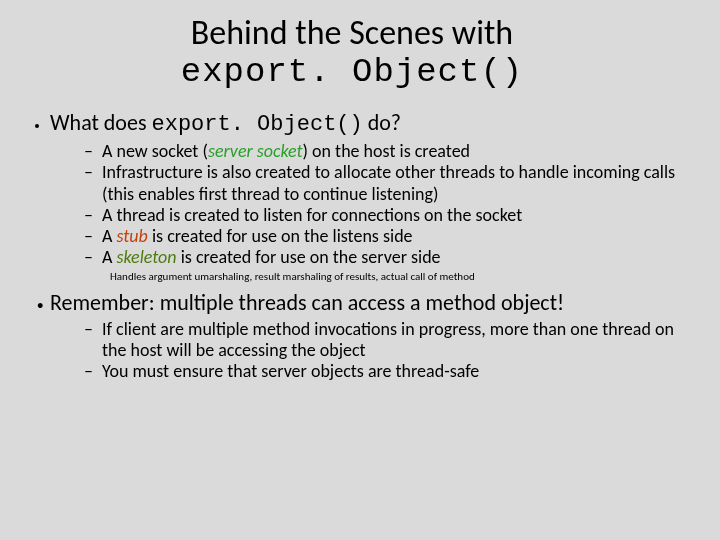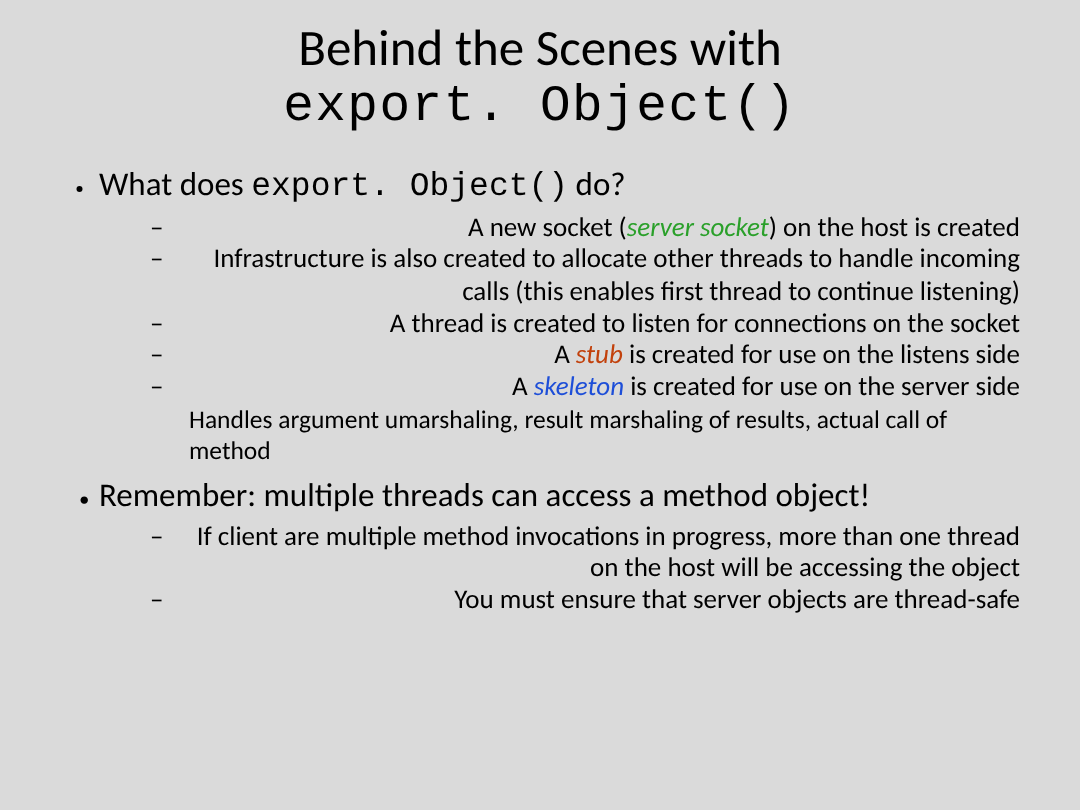--- a/index.html
+++ b/index.html
@@ -9,21 +9,21 @@
     height: 540px;
     background: #dadada;
     font-family: Calibri, "Segoe UI", Arial, sans-serif;
     color: #000;
     overflow: hidden;
   }
   .slide {
     box-sizing: border-box;
     width: 720px;
     height: 540px;
-    padding: 10px 30px 20px 30px;
+    padding: 10px 30px 20px 14px;
   }
   .title {
     text-align: center;
     font-size: 34px;
     line-height: 1.1;
     margin: 4px 0 18px 0;
     font-weight: 400;
   }
   .title .code {
     font-family: "Courier New", Courier, monospace;
@@ -37,21 +37,20 @@
   ul.lvl1 > li {
     font-size: 22px;
     margin: 0 0 2px 0;
     line-height: 1.15;
   }
   ul.lvl1 > li::marker { font-size: 14px; }
   ul.lvl2 {
     margin: 4px 0 2px 0;
     padding: 0 0 0 34px;
     list-style: none;
-    text-align: right;
   }
   ul.lvl2 > li {
     font-size: 18px;
     line-height: 1.18;
     position: relative;
     padding-left: 18px;
     margin: 0;
   }
   ul.lvl2 > li::before {
     content: "–";
@@ -71,30 +70,30 @@
     padding-left: 16px;
     margin: 0;
   }
   ul.lvl3 > li::before {
     content: "•";
     position: absolute;
     left: 0;
     top: 0;
   }
   .sub-note {
-    font-size: 17px;
+    font-size: 11px;
     line-height: 1.2;
     margin: 0 0 6px 60px;
   }
   .code-sm {
     font-family: "Courier New", Courier, monospace;
   }
   .term-server { color: #2aa02a; font-style: italic; }
   .term-stub   { color: #c2410c; font-style: italic; }
-  .term-skel   { color: #1d4ed8; font-style: italic; }
+  .term-skel   { color: #4d7c0f; font-style: italic; }
   .l1-alt { list-style-type: "•  "; }
 </style>
 </head>
 <body>
 
 <div class="slide">
 
   <div class="title">
     <span>Behind the Scenes with</span><br>
     <span class="code">export. Object()</span>

